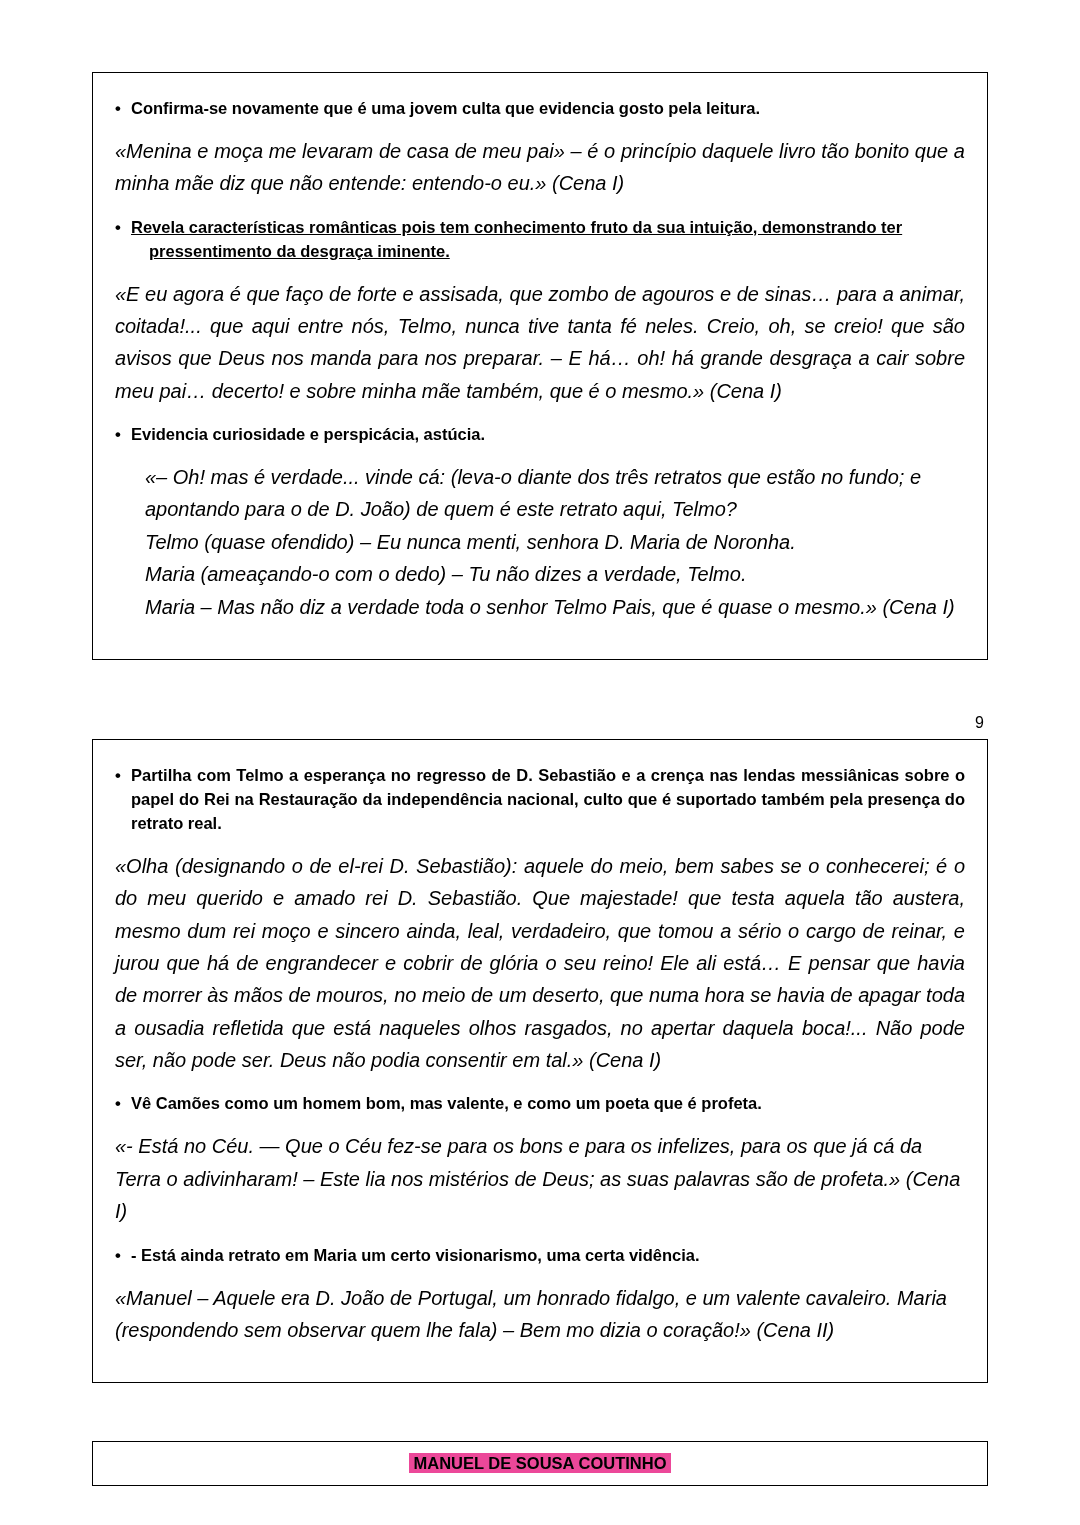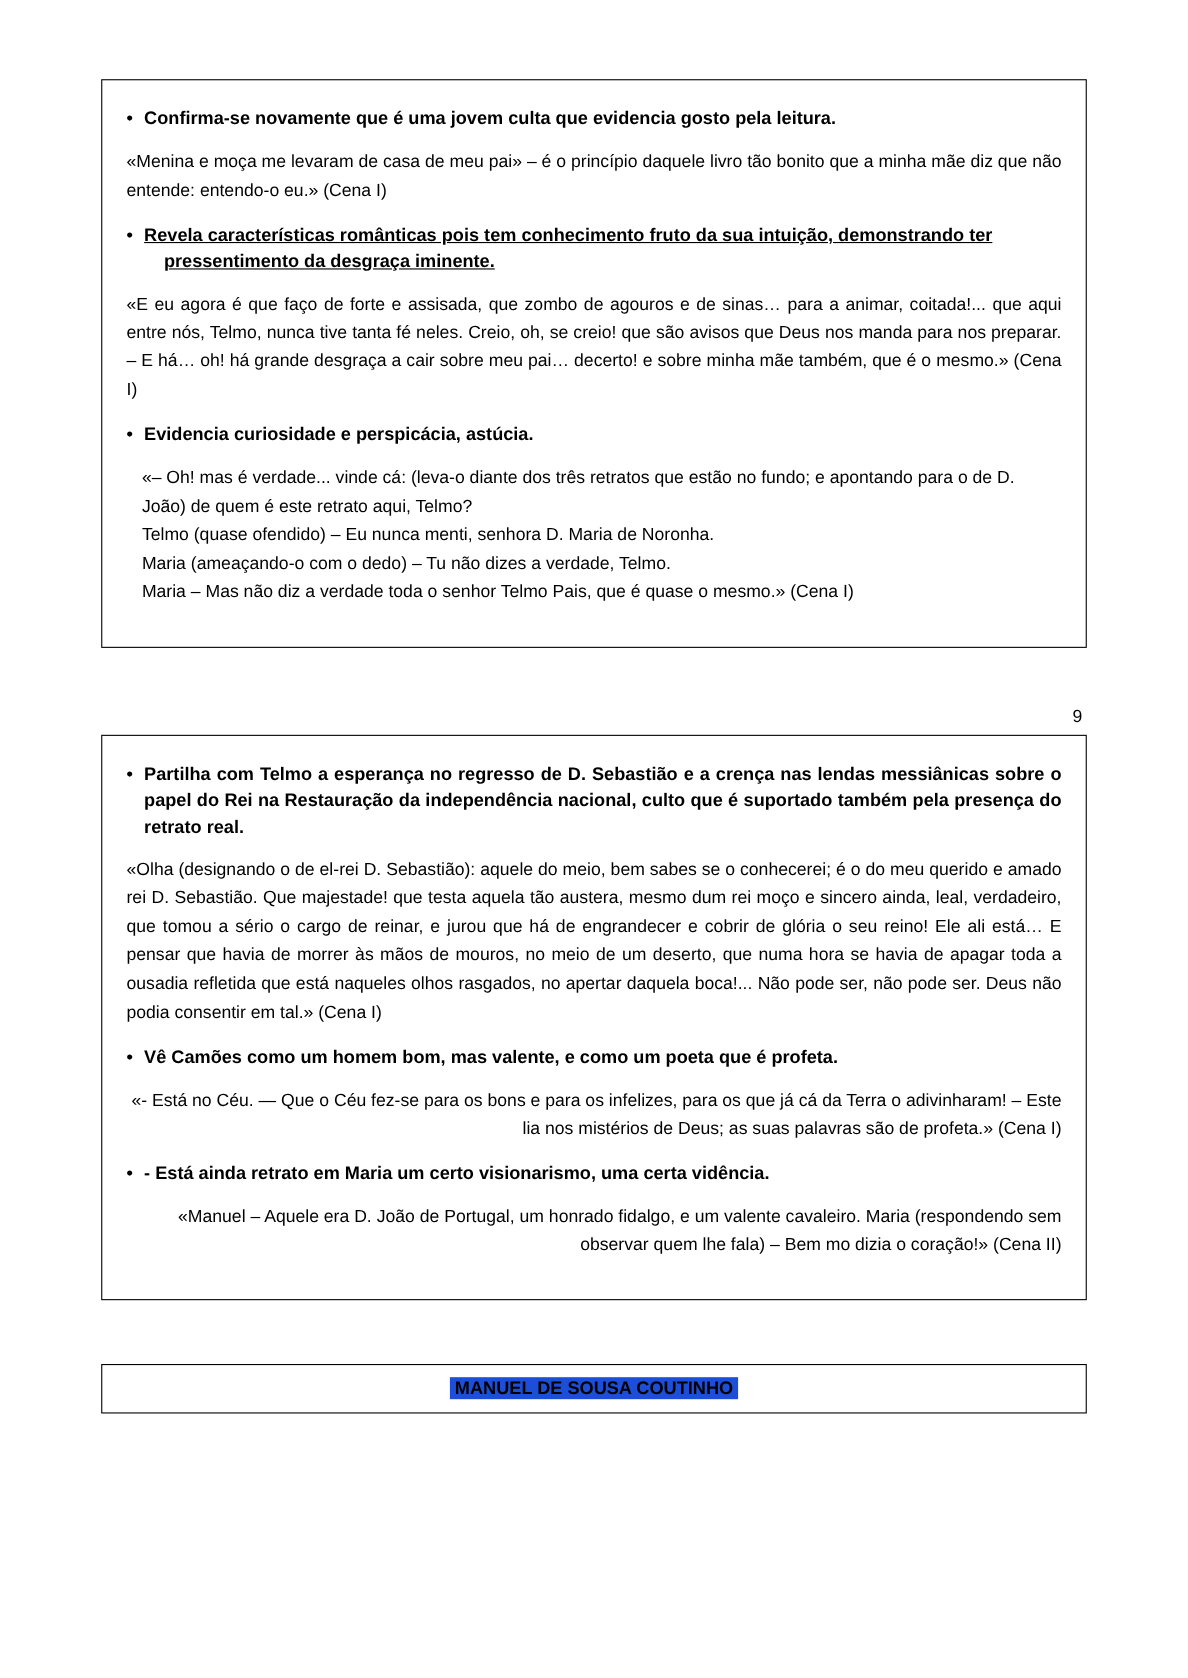--- a/index.html
+++ b/index.html
@@ -46,31 +46,32 @@
   }
   .bullet-item.indent-hang .btext {
     padding-left: 18px;
     text-indent: -18px;
     text-decoration: underline;
   }
   .bullet-item.justify .btext {
     text-align: justify;
   }
   .quote {
-    font-size: 16px;
+    font-style: italic;
+    font-size: 20px;
     line-height: 1.62;
     text-align: justify;
     margin: 14px 0 16px 0;
   }
   .quote.indented {
-    margin-left: 14px;
+    margin-left: 30px;
     text-align: left;
   }
   .quote.nojust {
-    text-align: right;
+    text-align: left;
   }
   .quote p {
     margin: 0;
   }
   .spacer-between {
     height: 55px;
   }
   .page-number {
     text-align: right;
     font-size: 16px;
@@ -81,21 +82,21 @@
   .footer-box {
     border: 1.5px solid #000000;
     box-sizing: border-box;
     margin-top: 58px;
     padding: 12px 10px;
     text-align: center;
   }
   .footer-title {
     font-weight: bold;
     font-size: 16.5px;
-    background: #1d4ed8;
+    background: #ec4899;
     padding: 1px 4px;
   }
 </style>
 </head>
 <body>
 
 <div class="page">
 
   <section class="box">
 

